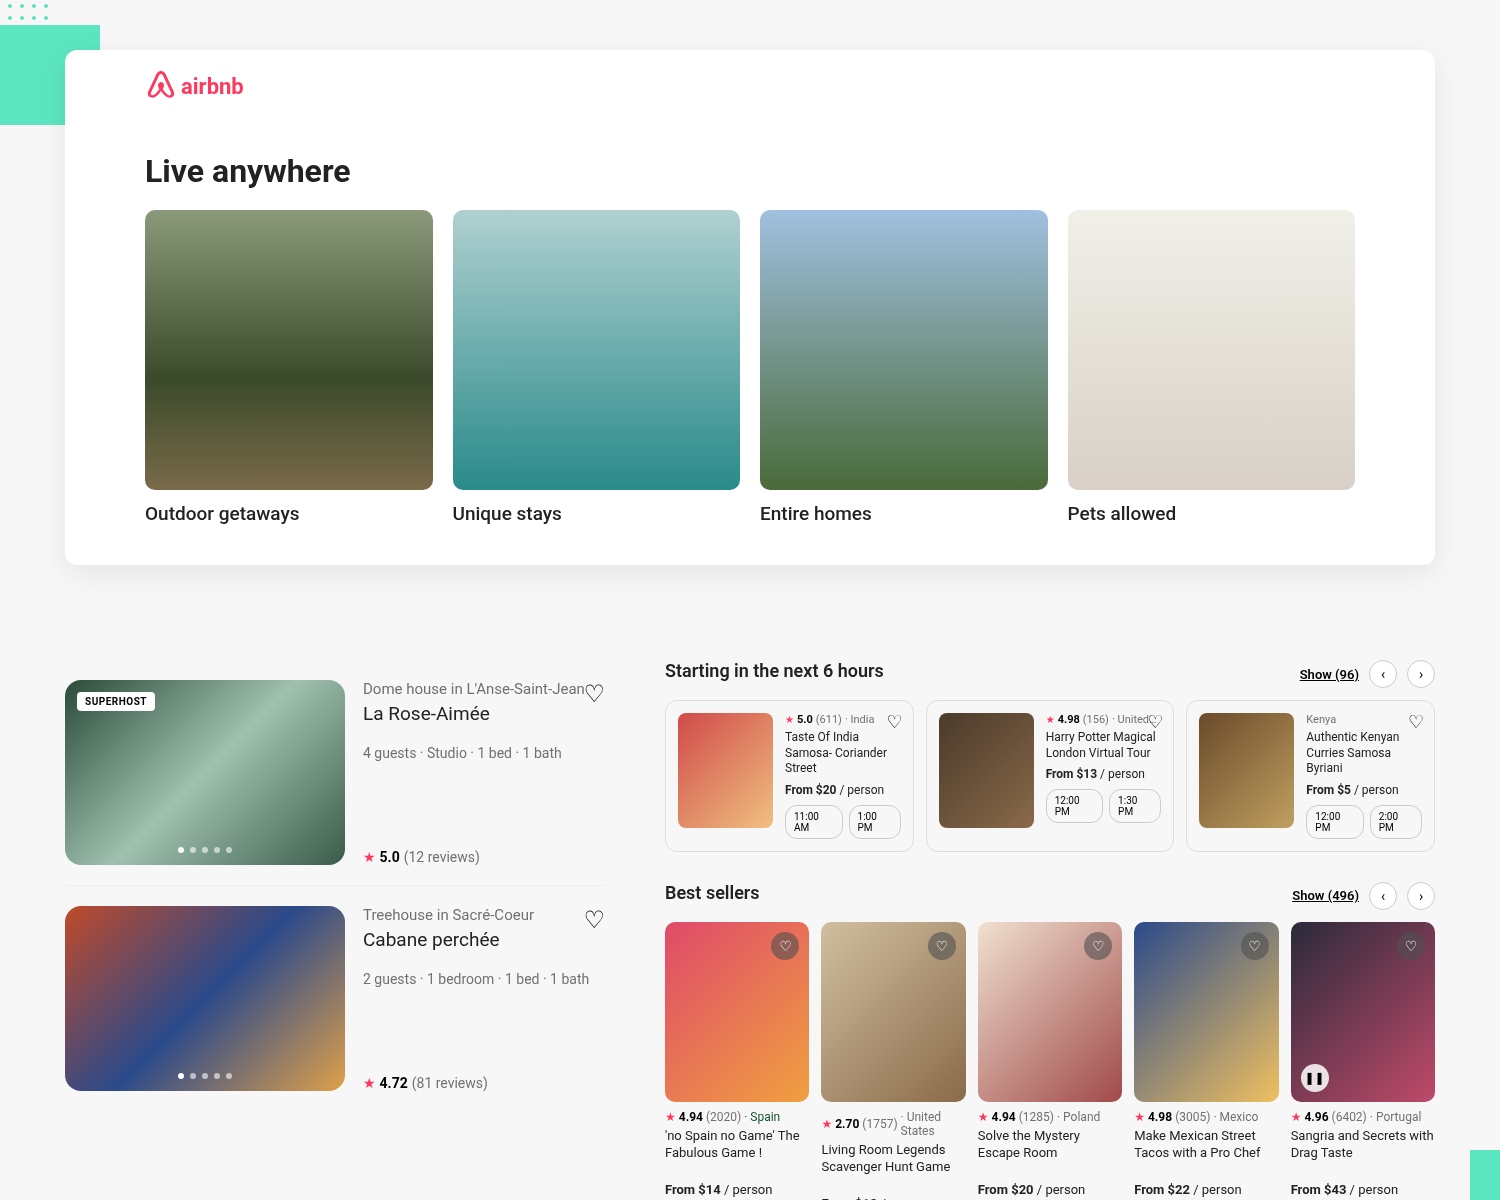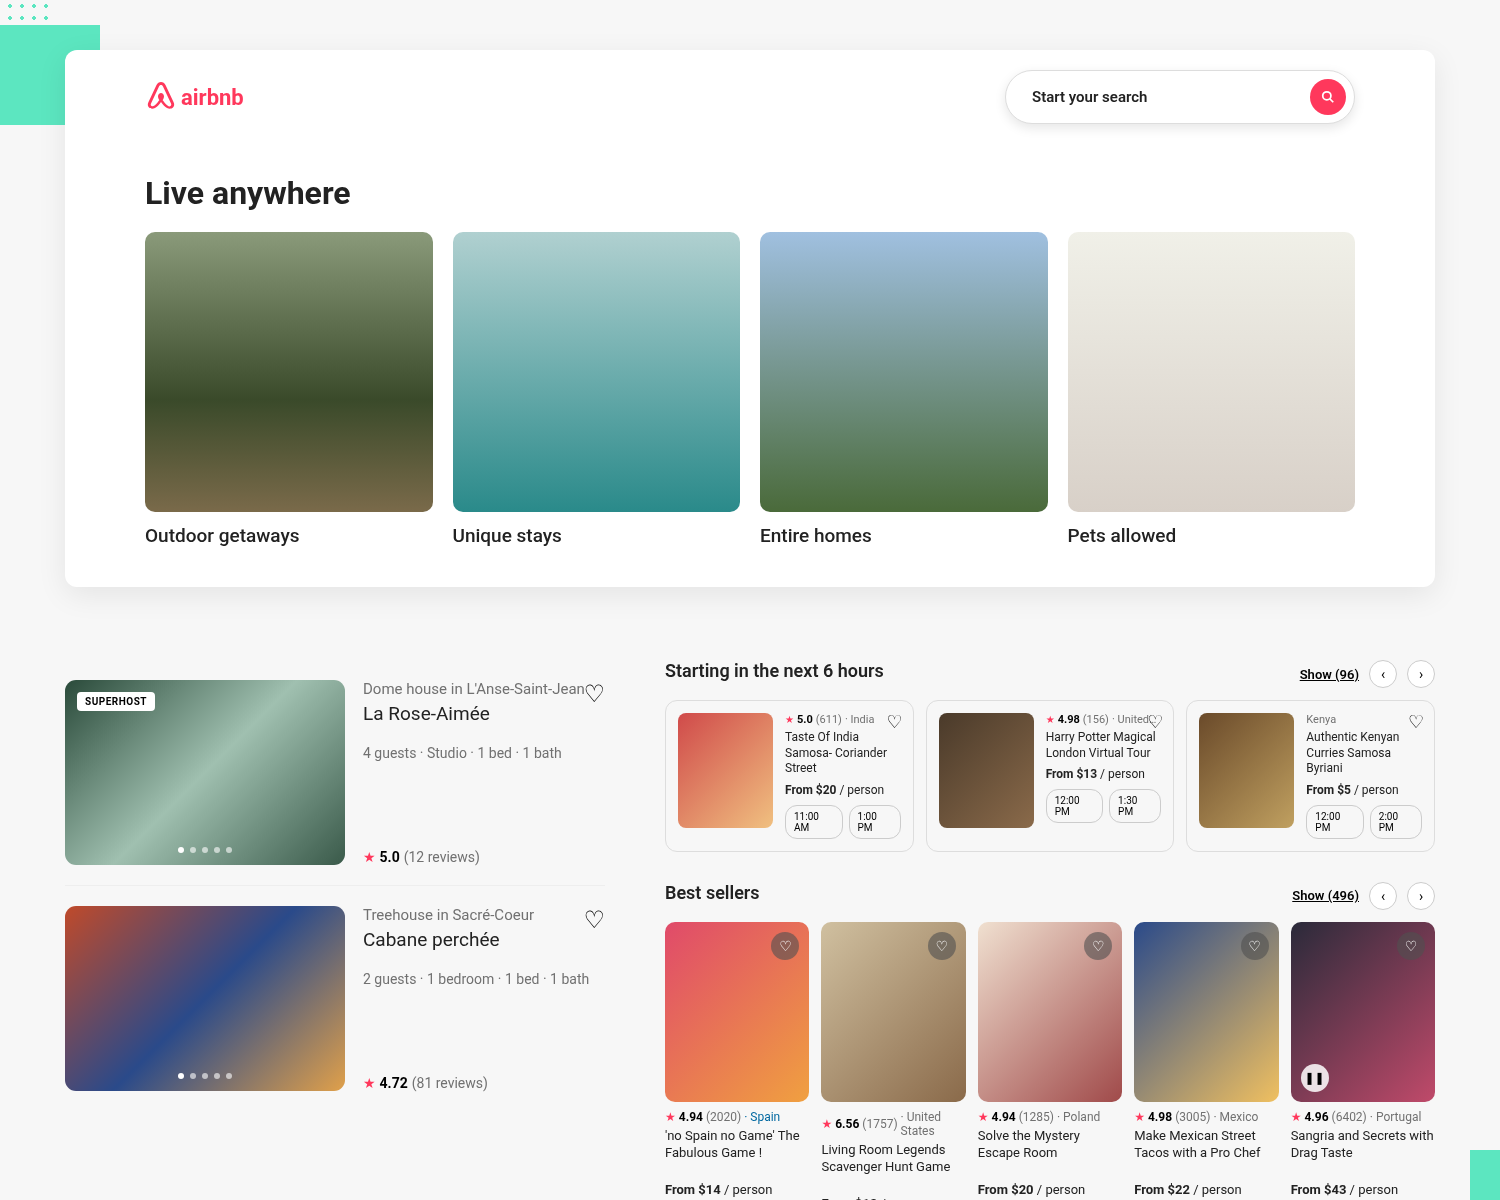--- a/index.html
+++ b/index.html
@@ -24,21 +24,21 @@
 .cat-card{flex:1;cursor:pointer}
 .cat-img{width:100%;height:280px;border-radius:10px;background:#ccc}
 .cat-img.c1{background:linear-gradient(180deg,#8a9a7a 0%,#3a4a2a 60%,#7a6a4a 100%)}
 .cat-img.c2{background:linear-gradient(180deg,#b0d0d0 0%,#2a8a8a 100%)}
 .cat-img.c3{background:linear-gradient(180deg,#a0c0e0 0%,#4a6a3a 100%)}
 .cat-img.c4{background:linear-gradient(180deg,#f0f0e8 0%,#d8d0c8 100%)}
 .cat-label{font-size:19px;font-weight:500;color:#222;margin-top:12px}
 .lower{position:absolute;top:660px;left:65px;right:65px;display:flex;gap:60px;z-index:1}
 .left-col{width:540px}
 .stay{display:flex;gap:18px;padding:20px 0;border-bottom:1px solid #eee}
-.stay-img{width:280px;height:185px;border-radius:11px;background:#888;position:relative;flex-shrink:0}
+.stay-img{width:280px;height:185px;border-radius:16px;background:#888;position:relative;flex-shrink:0}
 .stay-img.s1{background:linear-gradient(135deg,#2a4a3a 0%,#a0c0b0 50%,#3a5a4a 100%)}
 .stay-img.s2{background:linear-gradient(135deg,#c04a2a 0%,#2a4a8a 50%,#e0a04a 100%)}
 .superhost{position:absolute;top:12px;left:12px;background:#fff;padding:4px 8px;border-radius:4px;font-size:10px;font-weight:700;letter-spacing:.5px}
 .dots{position:absolute;bottom:12px;left:50%;transform:translateX(-50%);display:flex;gap:6px}
 .dots span{width:6px;height:6px;border-radius:50%;background:rgba(255,255,255,.6)}
 .dots span.on{background:#fff}
 .stay-body{flex:1;position:relative}
 .stay-sub{color:#717171;font-size:15px;margin-bottom:4px}
 .stay-title{font-size:19px;color:#222;margin-bottom:20px}
 .stay-meta{color:#717171;font-size:14px}
@@ -89,29 +89,20 @@
 <div class="deco"></div>
 
 <div class="card-outer">
   <div class="topbar">
     <div class="logo">
       <svg viewBox="0 0 32 32" fill="currentColor">
           <path d="M16 1c2 0 3.5 1 4.5 3l8 17c1 2 1 4-.5 5.5s-4 1.5-6 .5c-2-1-4-3-6-6-2 3-4 5-6 6-2 1-4.5 1-6-.5S2.5 23 3.5 21l8-17c1-2 2.5-3 4.5-3zm0 3c-1 0-1.5.5-2 1.5l-8 17c-.5 1-.3 2 .5 2.5s2 .3 3-.5c2-1.5 4-4 6.5-8 2.5 4 4.5 6.5 6.5 8 1 .8 2.2 1.3 3 .5s1-1.5.5-2.5l-8-17c-.5-1-1-1.5-2-1.5zm0 8c1.5 0 3 1.5 3 3.5s-1.5 4-3 5.5c-1.5-1.5-3-3.5-3-5.5s1.5-3.5 3-3.5z"></path>
         </svg>
       <span>airbnb</span>
     </div>
-    <div class="search-pill">
-      <span>Start your search</span>
-      <div class="search-btn">
-        <svg width="14" height="14" viewBox="0 0 24 24" fill="none" stroke="currentColor" stroke-width="3">
-            <circle cx="10" cy="10" r="7"></circle>
-            <line x1="21" y1="21" x2="15" y2="15"></line>
-          </svg>
-      </div>
-    </div>
   </div>
 
   <h2 class="section-title">Live anywhere</h2>
   <div class="cat-grid">
     <div class="cat-card">
       <div class="cat-img c1"></div>
       <div class="cat-label">Outdoor getaways</div>
     </div>
     <div class="cat-card">
       <div class="cat-img c2"></div>
@@ -251,32 +242,32 @@
       </div>
       <div class="bs-row">
         <div class="bs-card">
           <div class="bs-img b1">
               <div class="bs-heart">♡</div>
             </div>
           <div class="bs-rate">
               <span class="star">★</span>
               <b>4.94</b> 
               <span style="color:#717171">(2020)</span> 
-              <span style="color:#0369a1">· Spain</span>
+              <span style="color:#14532d">· Spain</span>
             </div>
           <div class="bs-title">'no Spain no Game' The Fabulous Game !</div>
           <div class="bs-price"><b>From $14</b><span> / person</span></div>
         </div>
         <div class="bs-card">
           <div class="bs-img b2">
               <div class="bs-heart">♡</div>
             </div>
           <div class="bs-rate">
               <span class="star">★</span>
-              <b>6.56</b> 
+              <b>2.70</b> 
               <span style="color:#717171">(1757)</span> 
               <span style="color:#717171">· United States</span>
             </div>
           <div class="bs-title">Living Room Legends Scavenger Hunt Game</div>
           <div class="bs-price"><b>From $12</b><span> / person</span></div>
         </div>
         <div class="bs-card">
           <div class="bs-img b3">
               <div class="bs-heart">♡</div>
             </div>

